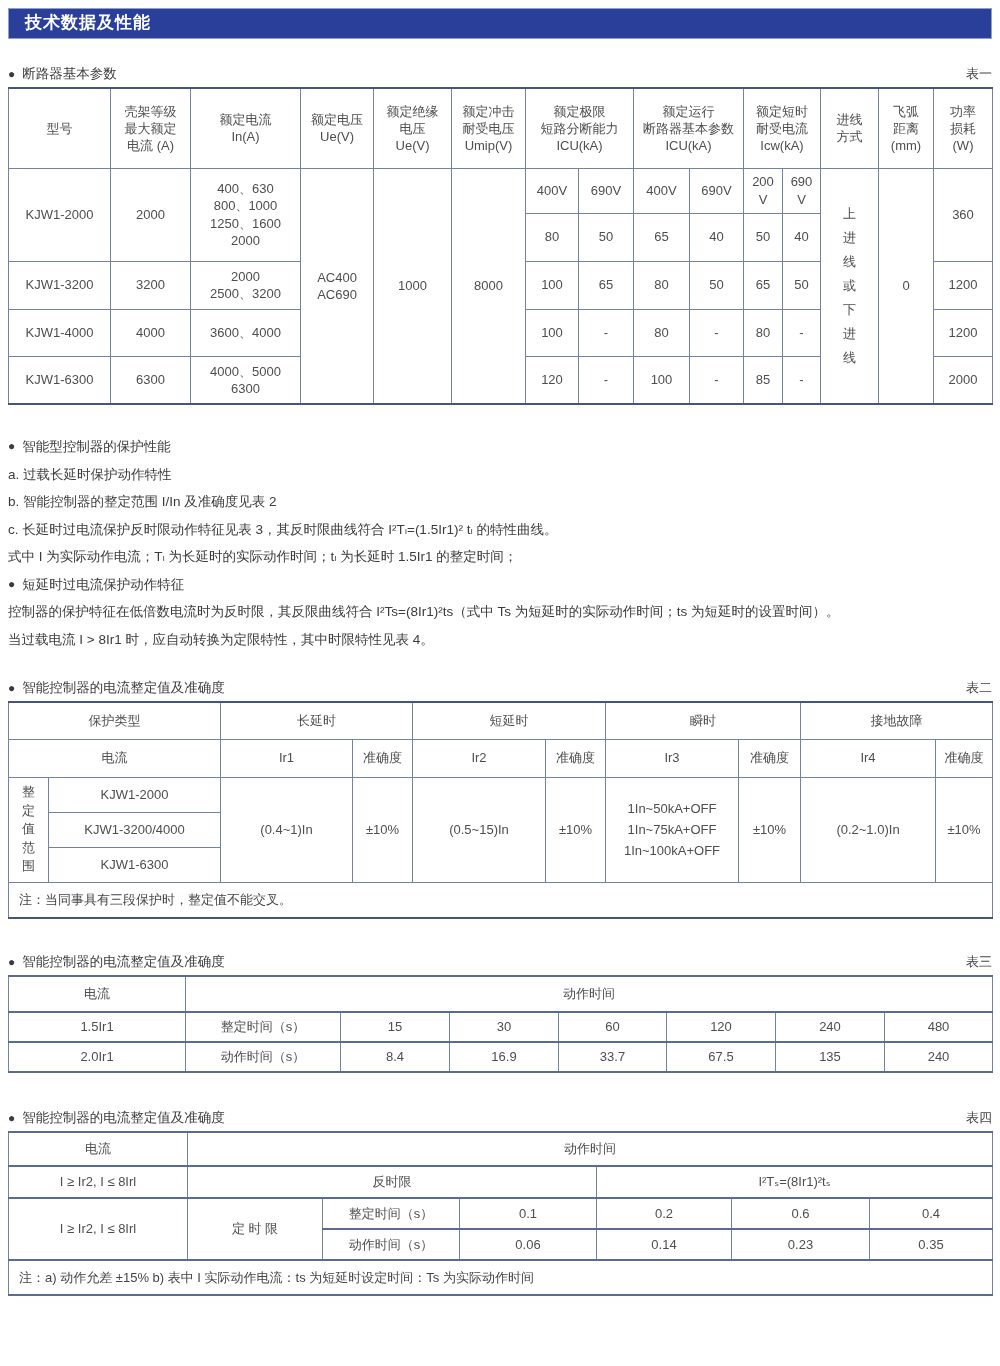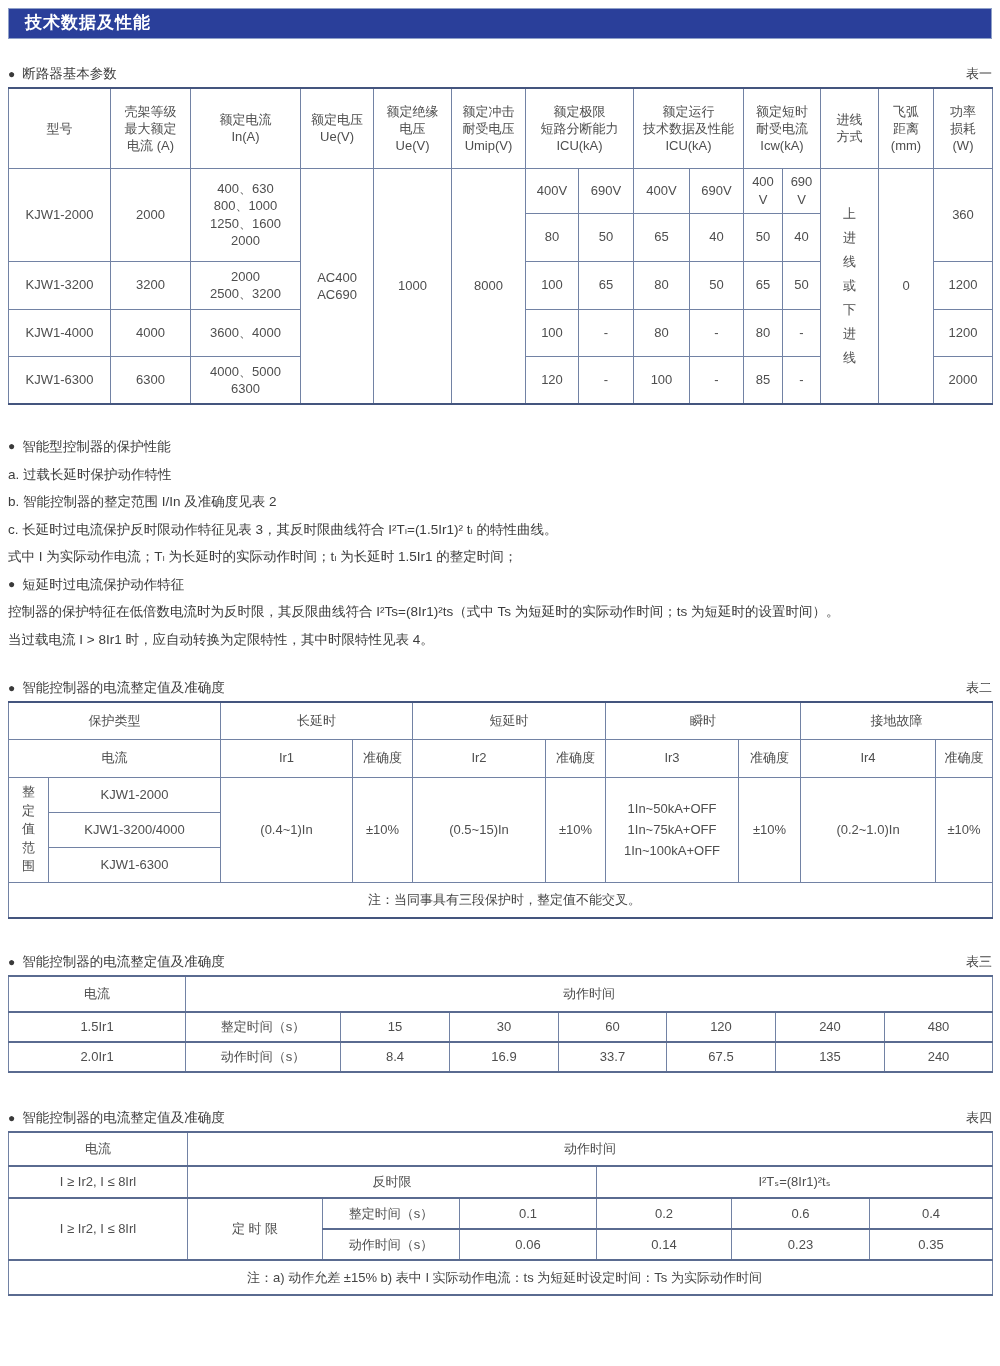--- a/index.html
+++ b/index.html
@@ -44,21 +44,21 @@
     font-size:13px;
     line-height:1.32;
     white-space:pre-line;
     overflow:hidden;
   }
   .t34 td { border-top-width:2px; border-bottom-width:2px; border-top-color:#5a6b90; border-bottom-color:#5a6b90; }
 
   .vtext   { line-height:1.85; }   
   .vside   { line-height:1.42; }   
   .lines3  { line-height:1.62; }
-  .note-cell { text-align:center; padding-left:10px; font-size:13px; color:#454545; }
+  .note-cell { text-align:left; padding-left:10px; font-size:13px; color:#454545; }
 
   
   .h80{height:80px}.h48{height:48px}.h47{height:47px}.h45{height:45px}
   .h38{height:38px}.h37{height:37px}.h36{height:36px}.h35{height:35px}
   .h34{height:34px}.h32{height:32px}.h31{height:31px}.h30{height:30px}.h24{height:35px}
 
   
   .paras { margin-top:28px; }
   .para  { font-size:13.5px; color:#3c3c3c; line-height:27.5px; }
   .para-sec { display:flex; align-items:center; }
@@ -112,21 +112,21 @@
       <td>额定绝缘
 电压
 Ue(V)</td>
       <td>额定冲击
 耐受电压
 Umip(V)</td>
       <td colspan="2">额定极限
 短路分断能力
 ICU(kA)</td>
       <td colspan="2">额定运行
-技术数据及性能
+断路器基本参数
 ICU(kA)</td>
       <td colspan="2">额定短时
 耐受电流
 Icw(kA)</td>
       <td>进线
 方式</td>
       <td>飞弧
 距离
 (mm)</td>
       <td>功率
@@ -141,21 +141,21 @@
 1250、1600
 2000</td>
       <td rowspan="5">AC400
 AC690</td>
       <td rowspan="5">1000</td>
       <td rowspan="5">8000</td>
       <td>400V</td>
       <td>690V</td>
       <td>400V</td>
       <td>690V</td>
-      <td>400
+      <td>200
 V</td>
       <td>690
 V</td>
       <td rowspan="5" class="vtext">上
 进
 线
 或
 下
 进
 线</td>

